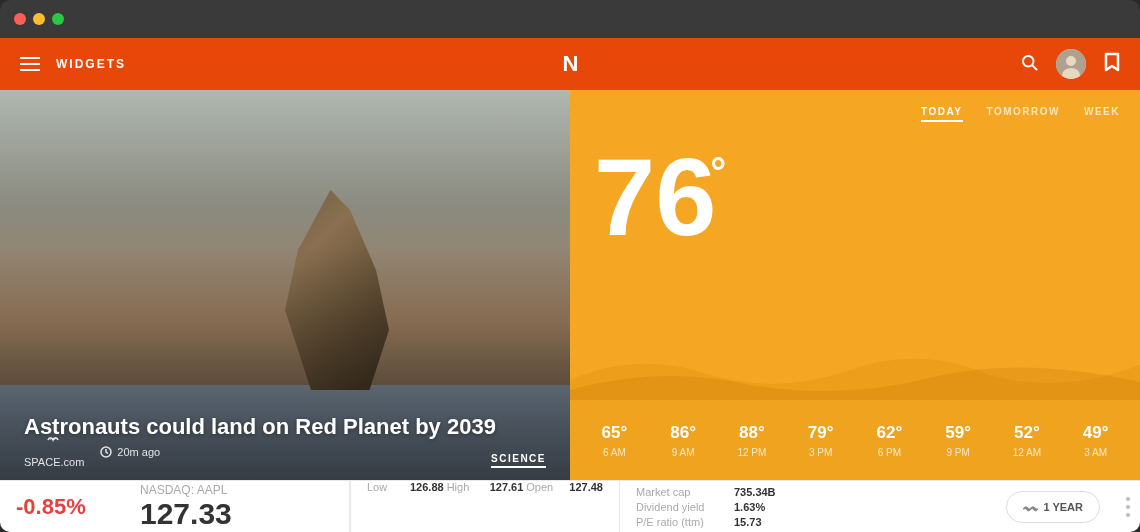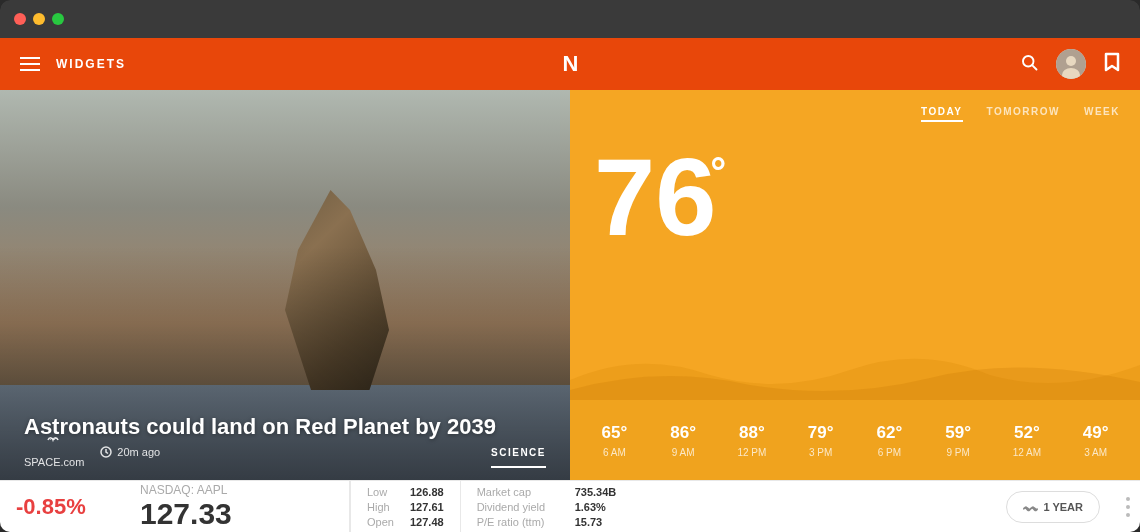--- a/index.html
+++ b/index.html
@@ -169,21 +169,21 @@
     }
     .news-category {
       position: absolute;
       bottom: 12px;
       right: 24px;
       color: white;
       font-size: 10px;
       font-weight: 700;
       letter-spacing: 1.5px;
       border-bottom: 2px solid white;
-      padding-bottom: 8px;
+      padding-bottom: 2px;
       margin-top: 48px;
     }
 
     
     .weather-panel {
       flex: 1;
       background: #f5a623;
       position: relative;
       overflow: hidden;
     }
@@ -334,21 +334,21 @@
       font-size: 30px;
       font-weight: 900;
       color: #333;
       line-height: 1.1;
     }
     .ticker-stats {
       padding: 0 16px;
       border-left: 1px solid #e8e8e8;
       height: 100%;
       display: flex;
-      flex-direction: column;
+      flex-direction: row;
       justify-content: center;
       gap: 3px;
     }
     .stat-row {
       display: flex;
       gap: 8px;
       font-size: 11px;
     }
     .stat-key {
       color: #aaa;

